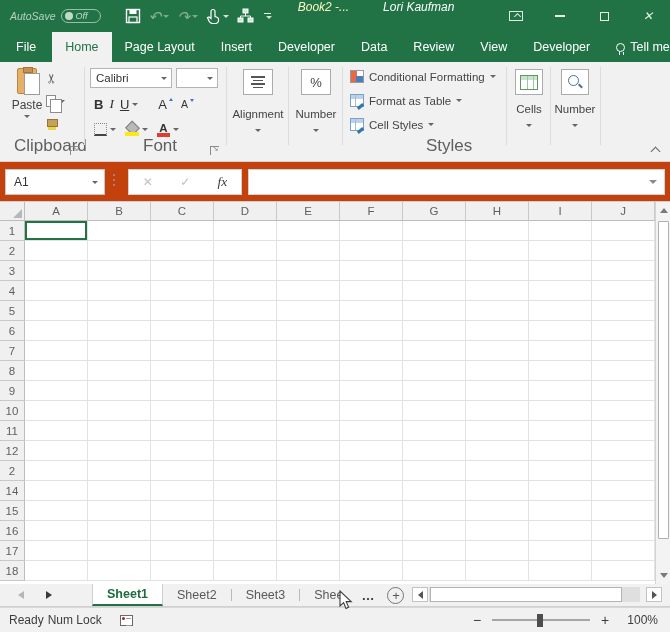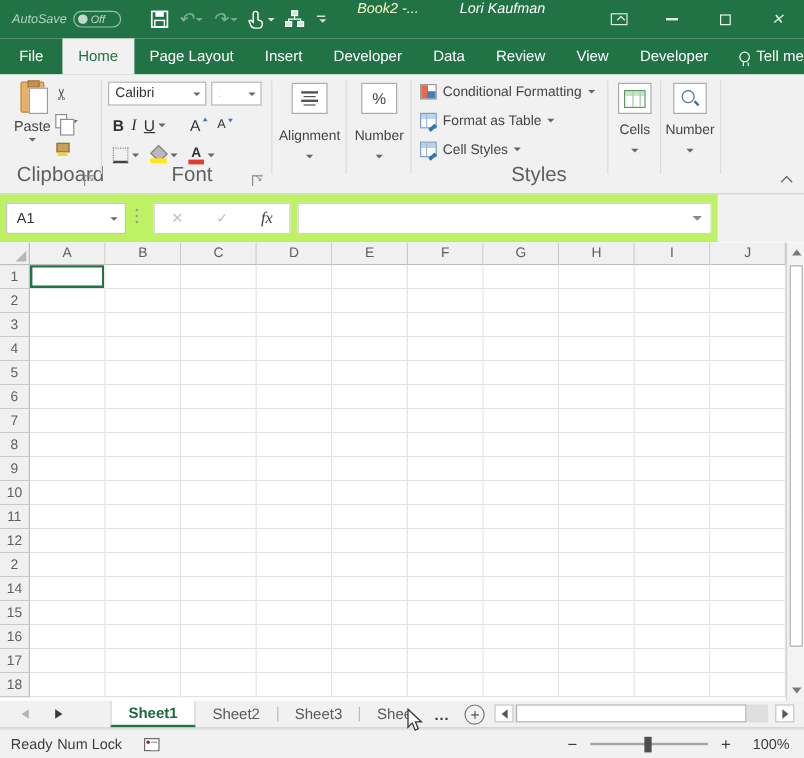--- a/index.html
+++ b/index.html
@@ -112,21 +112,21 @@
       linear-gradient(90deg, #e8684a 0 6px, #fff 6px); position:relative; }
   .mini-grid::after { content:""; position:absolute; right:0; bottom:0; width:7px; height:6px; background:#4a7ebb; }
   .mini-table { width:14px; height:13px; border:1px solid #7aa0c4; background:linear-gradient(#bcd2e8 0 4px, #fff 4px); position:relative; }
   .mini-table::before { content:""; position:absolute; left:4px; top:0; bottom:0; width:1px; background:#9ebcd8; }
   .mini-table::after { content:""; position:absolute; right:-1px; bottom:-2px; width:7px; height:3px; background:#2e75b6; transform:rotate(-40deg); }
 
   .ribbon-collapse { position:absolute; right:10px; bottom:8px; width:8px; height:8px; }
   .ribbon-collapse::before { content:""; position:absolute; left:0; top:3px; width:6px; height:6px; border-top:1.6px solid #666; border-right:1.6px solid #666; transform:rotate(-45deg); }
 
   
-  .formulabar { position:absolute; left:0; top:162px; width:598px; height:40px; background:#bef264; border-bottom:1px solid #cfcfcf; }
+  .formulabar { position:absolute; left:0; top:162px; width:670px; height:40px; background:#c2410c; border-bottom:1px solid #cfcfcf; }
   .namebox { position:absolute; left:5px; top:7px; width:100px; height:26px; background:#fff; border:1px solid #c6c6c6; display:flex; align-items:center; }
   .namebox-text { flex:1; padding-left:8px; font-size:12px; color:#333; }
   .namebox .dd { margin-right:6px; }
   .fb-split { position:absolute; left:113px; top:12px; display:flex; flex-direction:column; gap:3px; }
   .fb-split i { width:2px; height:2px; background:#9a9a9a; border-radius:50%; }
   .fxbox { position:absolute; left:128px; top:7px; width:114px; height:26px; background:#fff; border:1px solid #d2d2d2; display:flex; align-items:center; justify-content:space-around; }
   .fb-cancel, .fb-enter { font-size:12px; color:#c0c0c0; }
   .fb-fx { font-family:"Liberation Serif", serif; font-style:italic; font-size:13.5px; color:#3d3d3d; }
   .formula-input { position:absolute; left:248px; top:7px; right:5px; height:26px; background:#fff; border:1px solid #d2d2d2; display:flex; align-items:center; justify-content:flex-end; padding-right:7px; }
   .fb-expand { width:0; height:0; border-left:4px solid transparent; border-right:4px solid transparent; border-top:4px solid #8a8a8a; }

